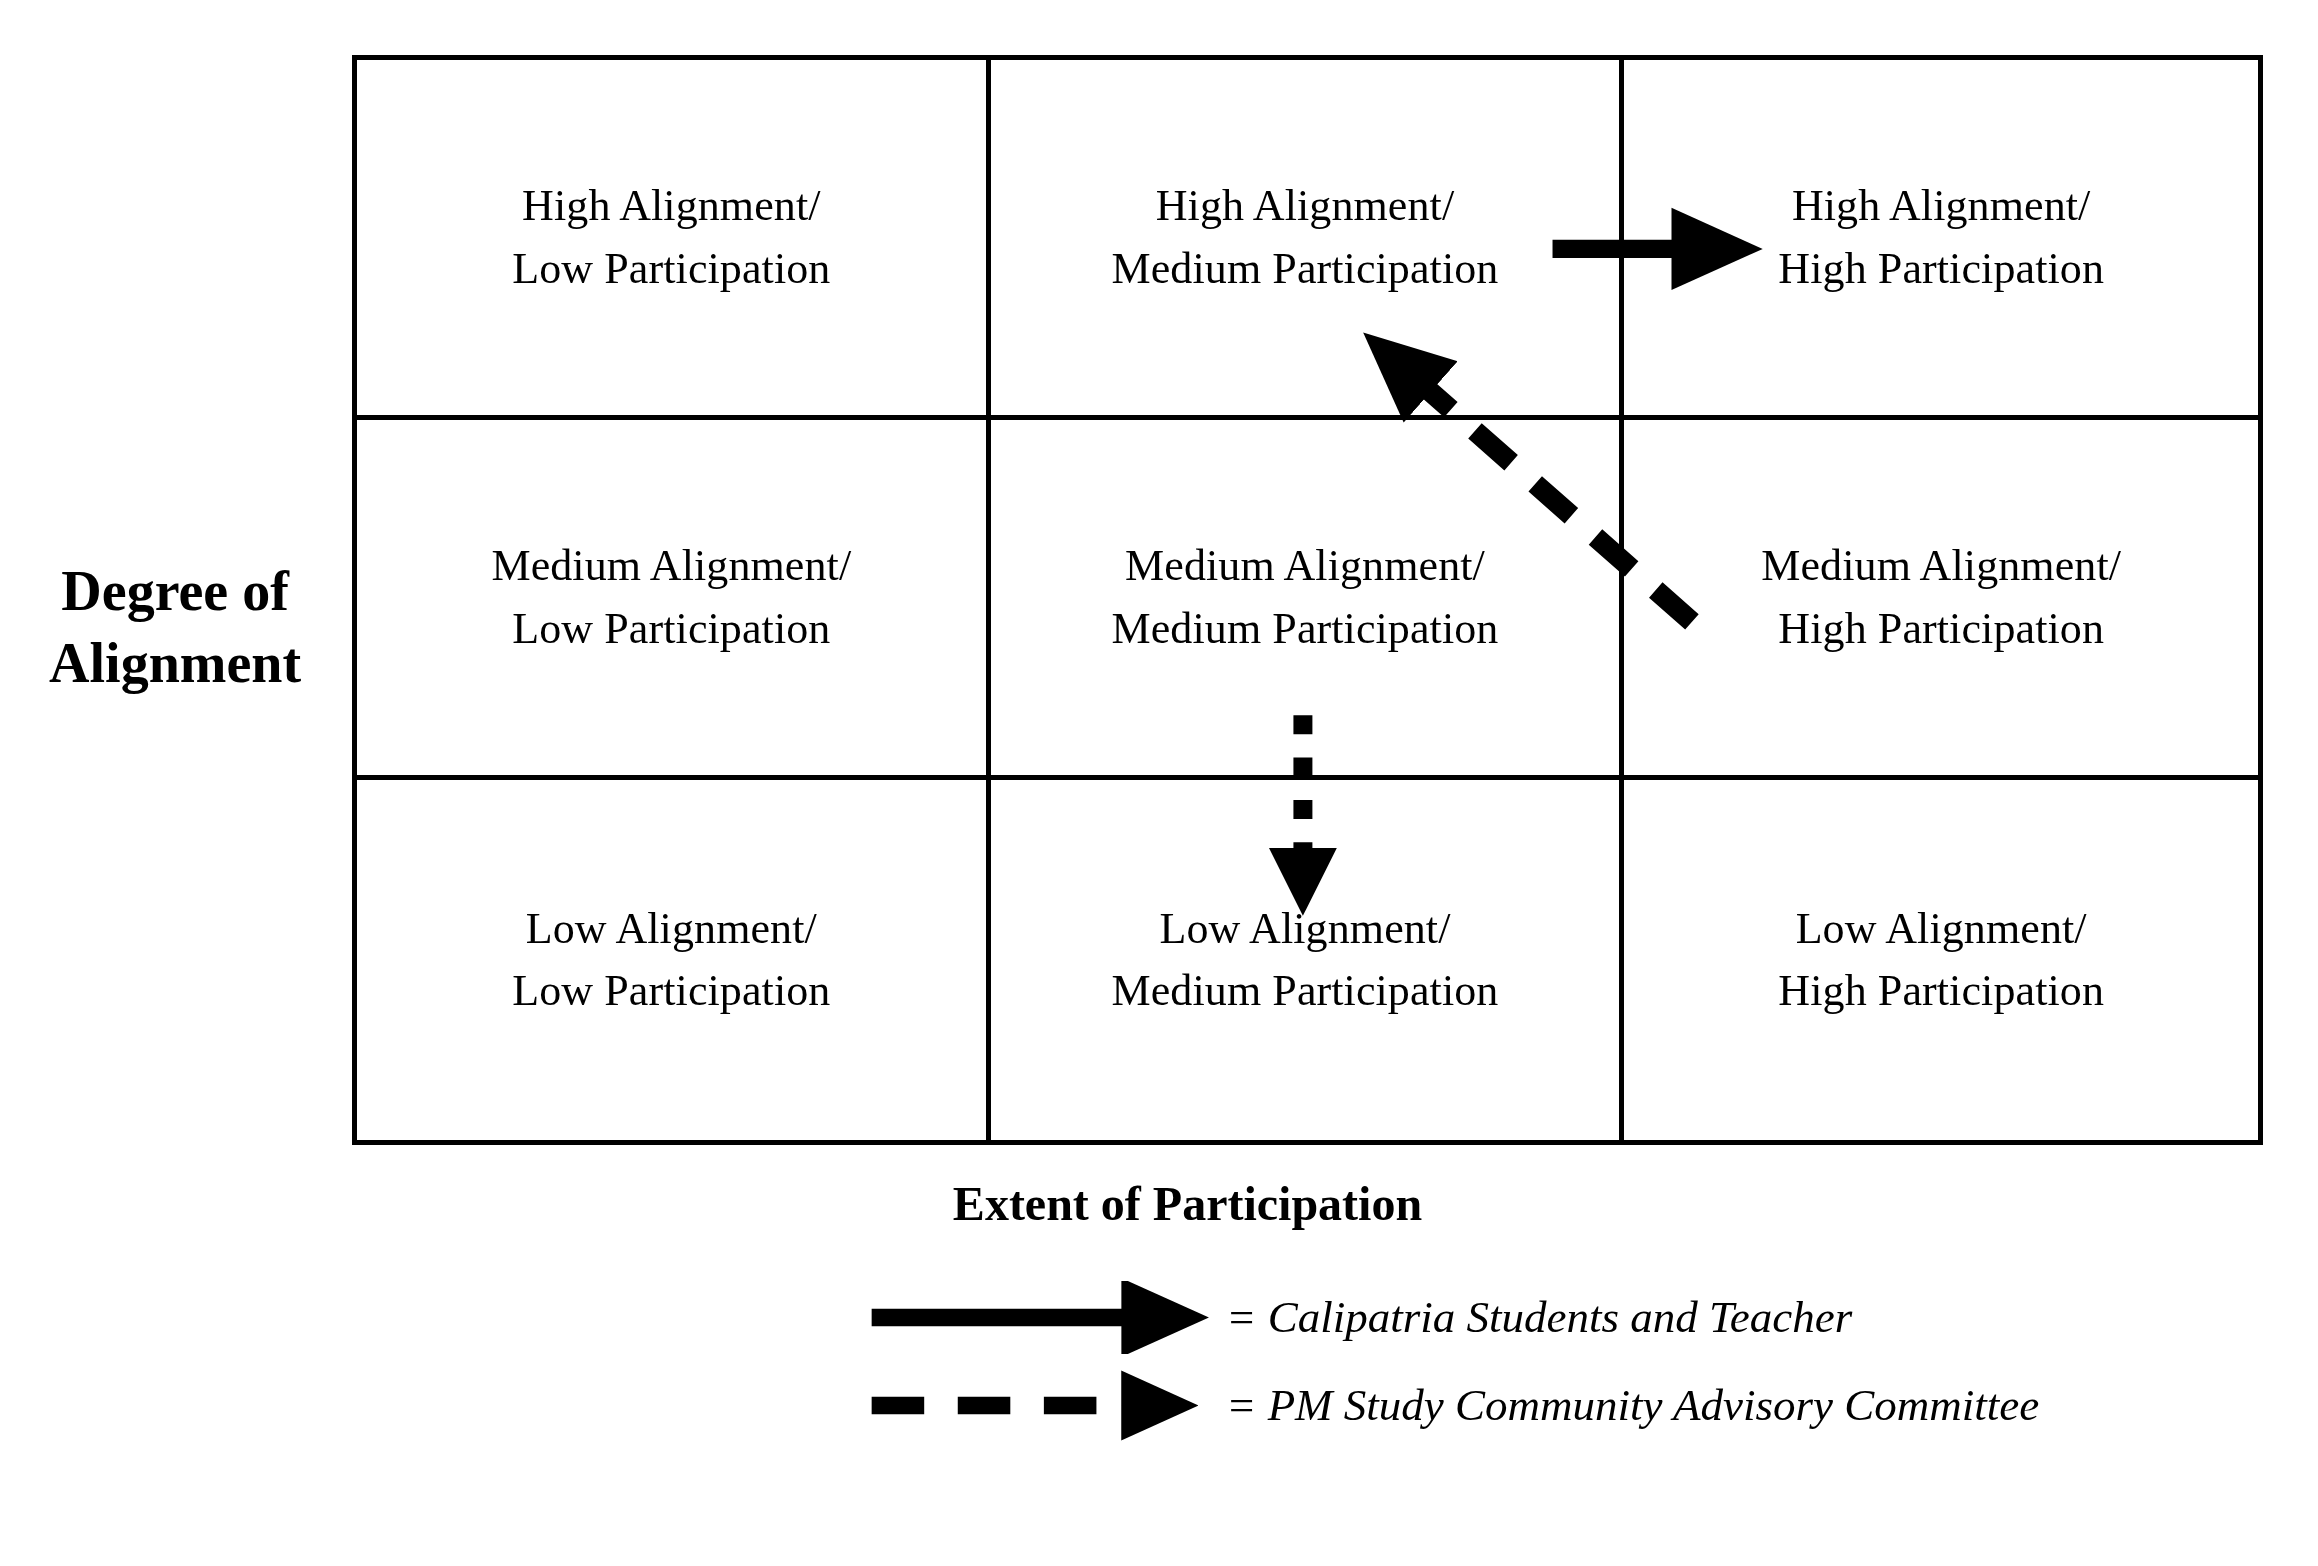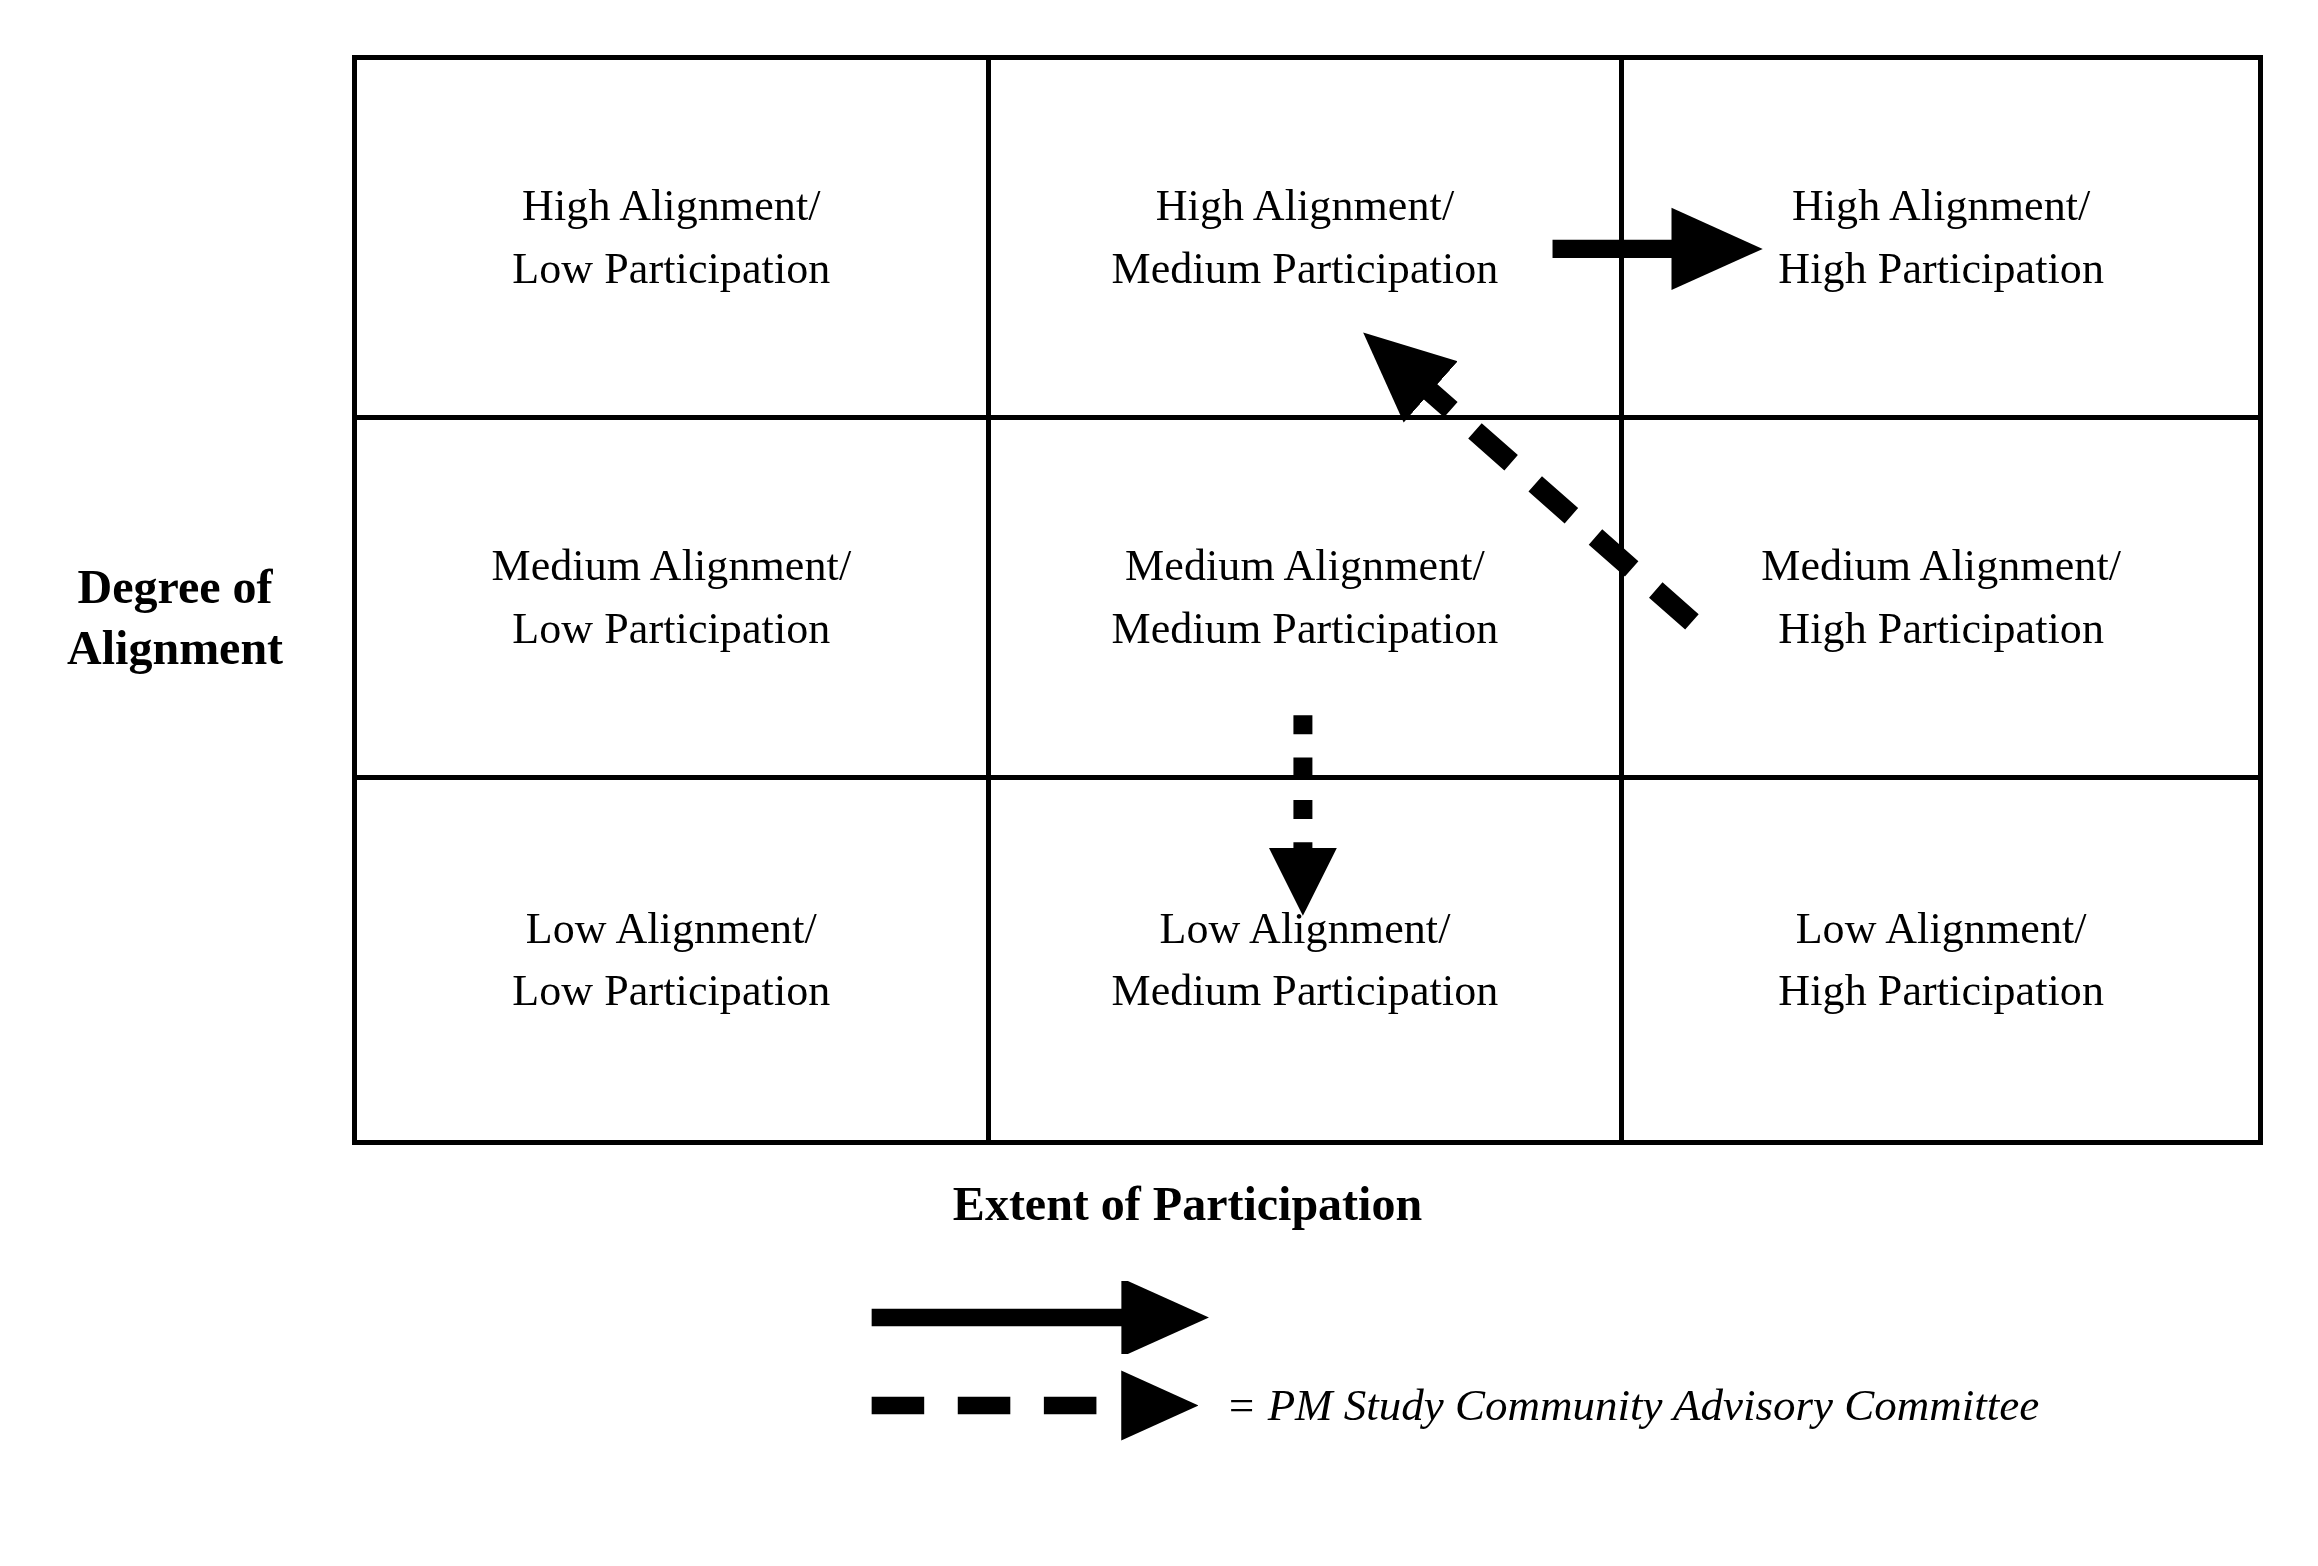--- a/index.html
+++ b/index.html
@@ -46,21 +46,21 @@
   .cell .l1, .cell .l2 { display: block; white-space: nowrap; }
 
   
   #y-axis-label {
     position: absolute;
     left: 14.6px;
     top: 556px;
     width: 321px;
     text-align: center;
     font-weight: bold;
-    font-size: 48px;
+    font-size: 56px;
     line-height: 1.28;
     white-space: pre-line;
   }
   #x-axis-label {
     position: absolute;
     left: 0;
     top: 1176px;
     width: 2319px;
     text-align: center;
     font-weight: bold;
@@ -173,20 +173,24 @@
 </svg>
 
 <div id="x-axis-label">Extent of Participation</div>
 
 <div id="legend">
 
   <div class="legend-row">
     <svg class="legend-glyph" viewBox="0 0 470 100">
       <line x1="5" y1="50" x2="400" y2="50" stroke="#000" stroke-width="24" marker-end="url(#head-solid)"></line>
     </svg>
+    <span class="legend-text">
+      <span>=</span>
+      <span>Calipatria Students and Teacher</span>
+    </span>
   </div>
 
   <div class="legend-row">
     <svg class="legend-glyph" viewBox="0 0 470 100">
       <line x1="5" y1="50" x2="395" y2="50" stroke="#000" stroke-width="24" stroke-dasharray="72 46" marker-end="url(#head-dash)"></line>
     </svg>
     <span class="legend-text">
       <span>=</span>
       <span>PM Study Community Advisory Committee</span>
     </span>

